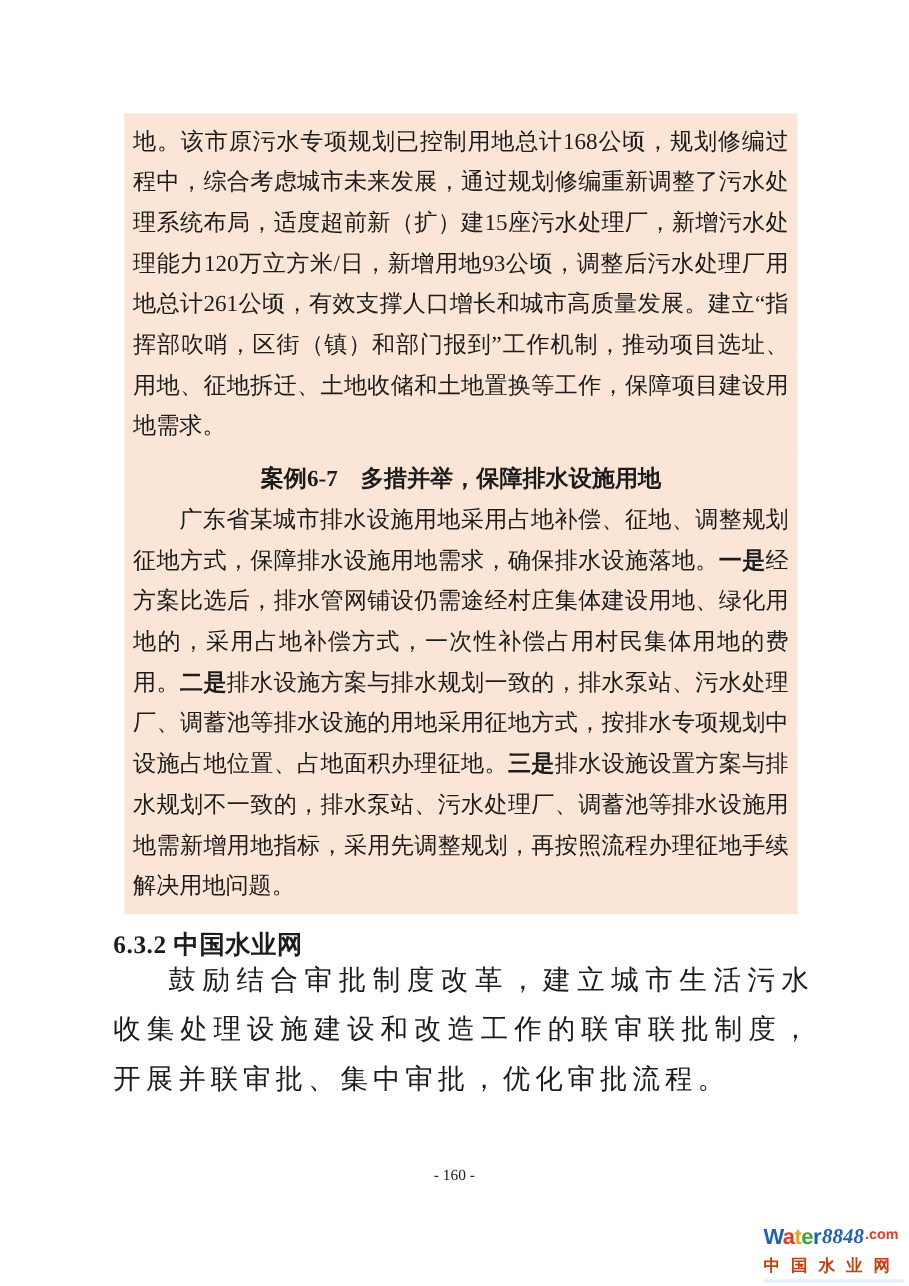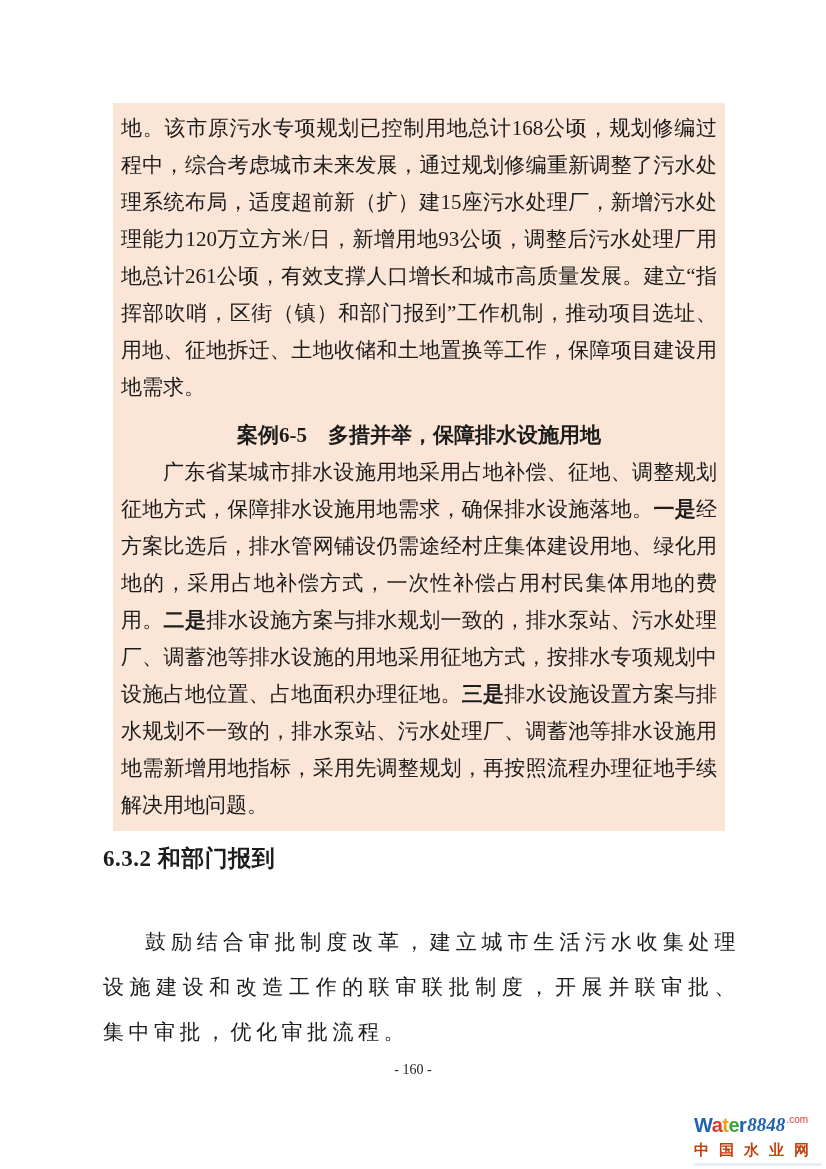--- a/index.html
+++ b/index.html
@@ -32,23 +32,23 @@
     position:absolute;
     left:103px;
     top:843px;
     font-size:23px;
     font-weight:bold;
     letter-spacing:0.5px;
   }
   #section-para {
     position:absolute;
     left:103px;
-    top:920px;
+    top:869px;
     width:637px;
-    font-size:21px;
+    font-size:25px;
     line-height:45px;
     text-indent:2em;
     text-align:justify;
     letter-spacing:4.5px;
   }
   #page-number {
     position:absolute;
     left:0;
     top:1062px;
     width:826px;
@@ -76,22 +76,22 @@
   .brand-number {
     font-family:"Liberation Serif", serif;
     font-style:italic;
     font-weight:bold;
     font-size:19px;
     color:#1f63b0;
     margin-left:1px;
   }
   .brand-tld {
     font-family:"Liberation Sans", sans-serif;
-    font-size:10px;
-    font-weight:normal;
+    font-size:13px;
+    font-weight:bold;
     color:#e03a2a;
     margin-left:1px;
   }
   .logo-subtitle {
     font-family:"Liberation Sans", sans-serif;
     font-weight:bold;
     font-size:15px;
     color:#c2410c;
     letter-spacing:10px;
     margin-top:4px;
@@ -105,25 +105,25 @@
   }
 </style>
 </head>
 <body>
 
 <div class="callout" id="box1">
   <div>地。该市原污水专项规划已控制用地总计168公顷，规划修编过程中，综合考虑城市未来发展，通过规划修编重新调整了污水处理系统布局，适度超前新（扩）建15座污水处理厂，新增污水处理能力120万立方米/日，新增用地93公顷，调整后污水处理厂用地总计261公顷，有效支撑人口增长和城市高质量发展。建立“指挥部吹哨，区街（镇）和部门报到”工作机制，推动项目选址、用地、征地拆迁、土地收储和土地置换等工作，保障项目建设用地需求。</div>
 </div>
 
 <div class="callout" id="box2">
-  <div class="case-title">案例6-5　多措并举，保障排水设施用地</div>
+  <div class="case-title">案例6-7　多措并举，保障排水设施用地</div>
   <div class="case-para"><span>广东省某城市排水设施用地采用占地补偿、征地、调整规划征地方式，保障排水设施用地需求，确保排水设施落地。</span><span style="font-weight: bold;">一是</span><span>经方案比选后，排水管网铺设仍需途经村庄集体建设用地、绿化用地的，采用占地补偿方式，一次性补偿占用村民集体用地的费用。</span><span style="font-weight: bold;">二是</span><span>排水设施方案与排水规划一致的，排水泵站、污水处理厂、调蓄池等排水设施的用地采用征地方式，按排水专项规划中设施占地位置、占地面积办理征地。</span><span style="font-weight: bold;">三是</span><span>排水设施设置方案与排水规划不一致的，排水泵站、污水处理厂、调蓄池等排水设施用地需新增用地指标，采用先调整规划，再按照流程办理征地手续解决用地问题。</span></div>
 </div>
 
-<div id="section-heading">6.3.2 和部门报到</div>
+<div id="section-heading">6.3.2 中国水业网</div>
 
 <div id="section-para">鼓励结合审批制度改革，建立城市生活污水收集处理设施建设和改造工作的联审联批制度，开展并联审批、集中审批，优化审批流程。</div>
 
 <div id="page-number">- 160 -</div>
 
 <div id="logo">
   <div class="logo-line1">
     <span class="brand-word"><span style="color: rgb(31, 99, 176);">W</span><span style="color: rgb(224, 58, 42);">a</span><span style="color: rgb(240, 161, 28);">t</span><span style="color: rgb(59, 164, 58);">e</span><span style="color: rgb(31, 99, 176);">r</span></span>
     <span class="brand-number">8848</span>
     <span class="brand-tld">.com</span>

